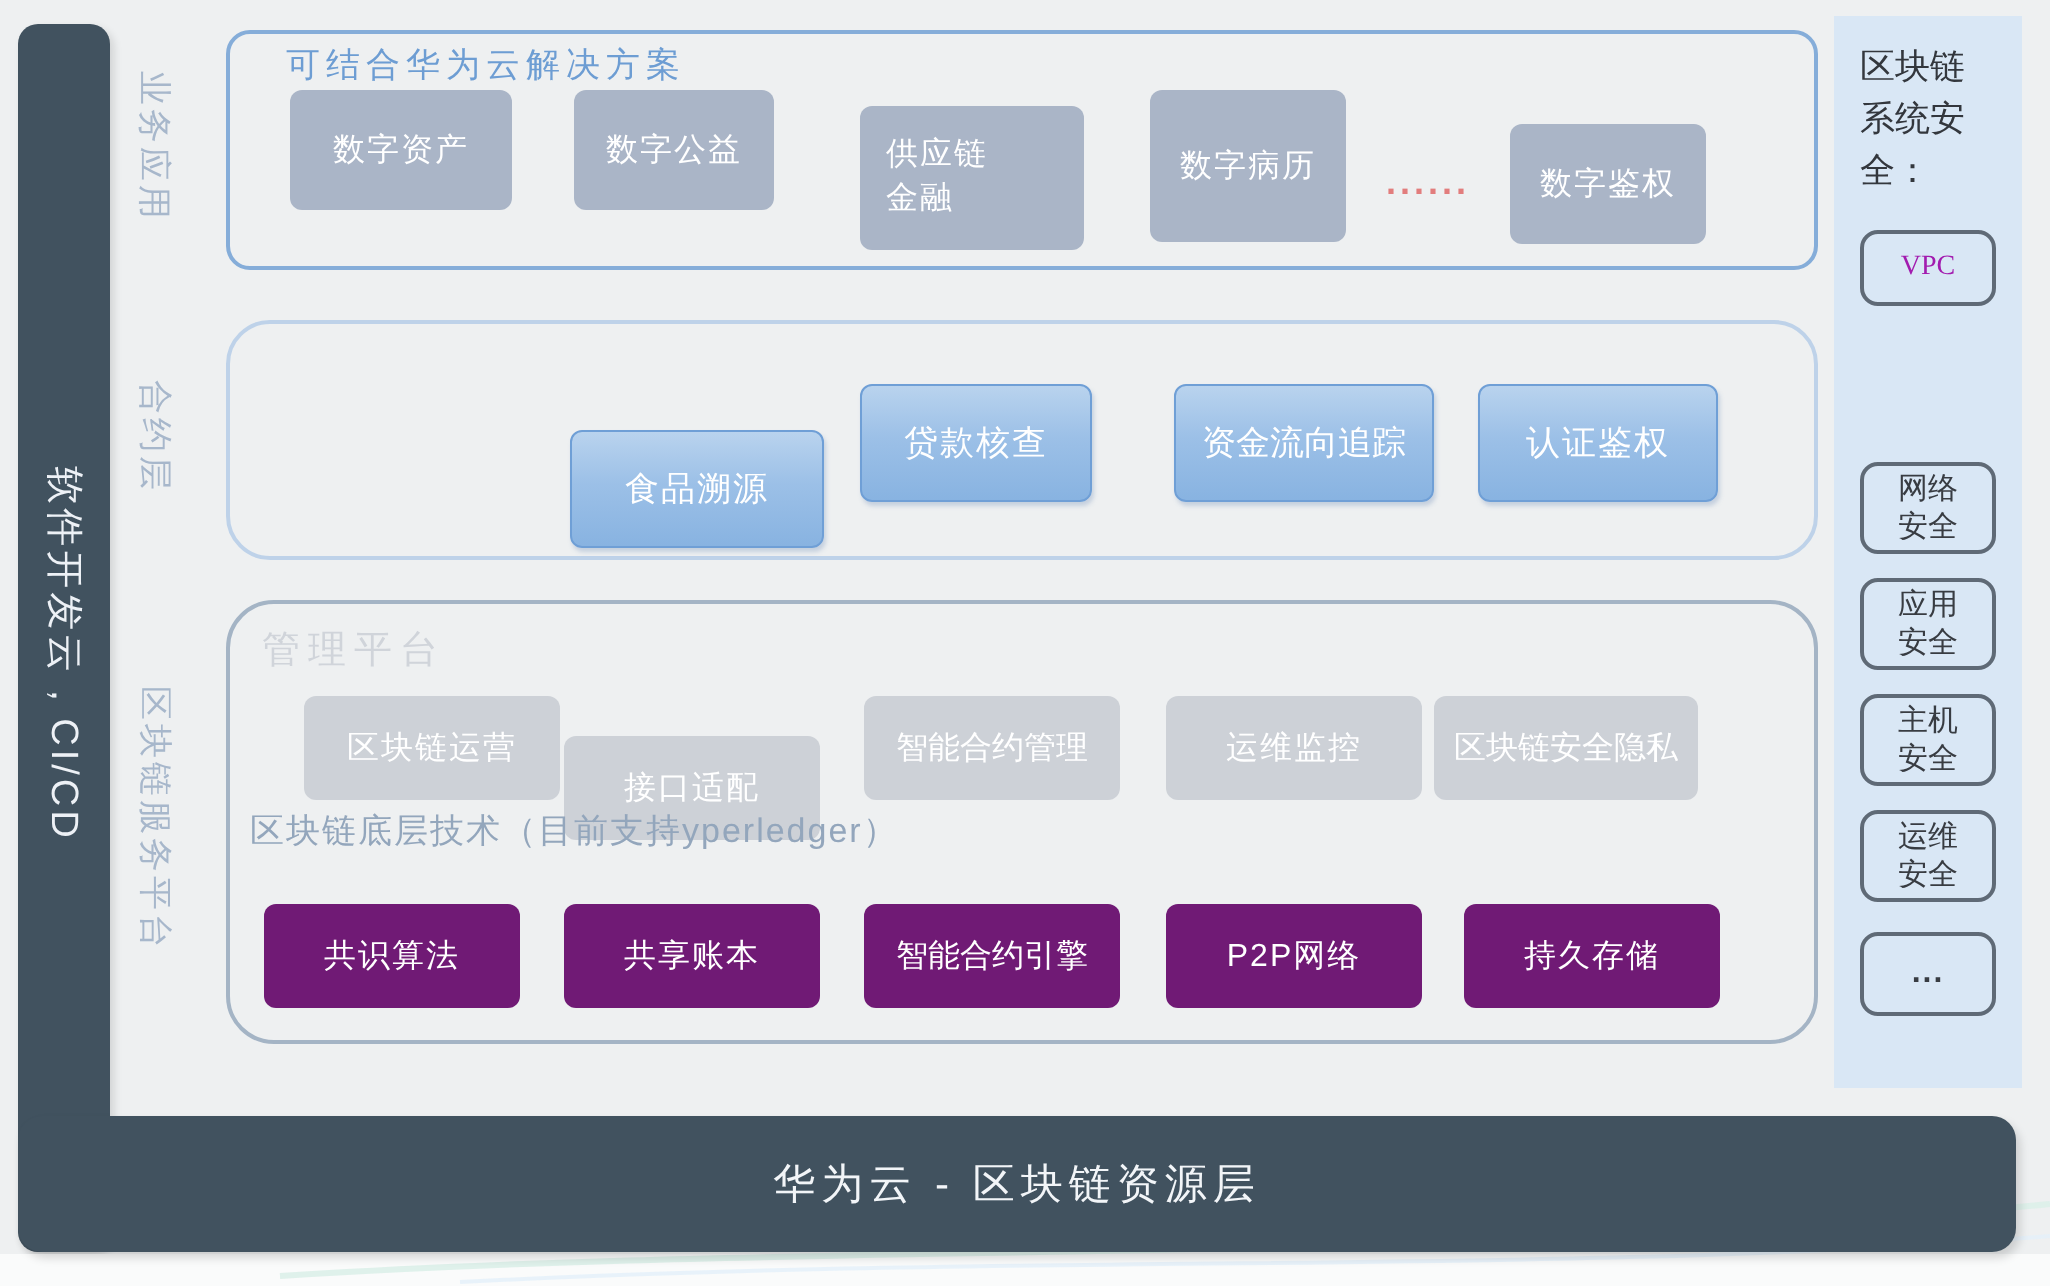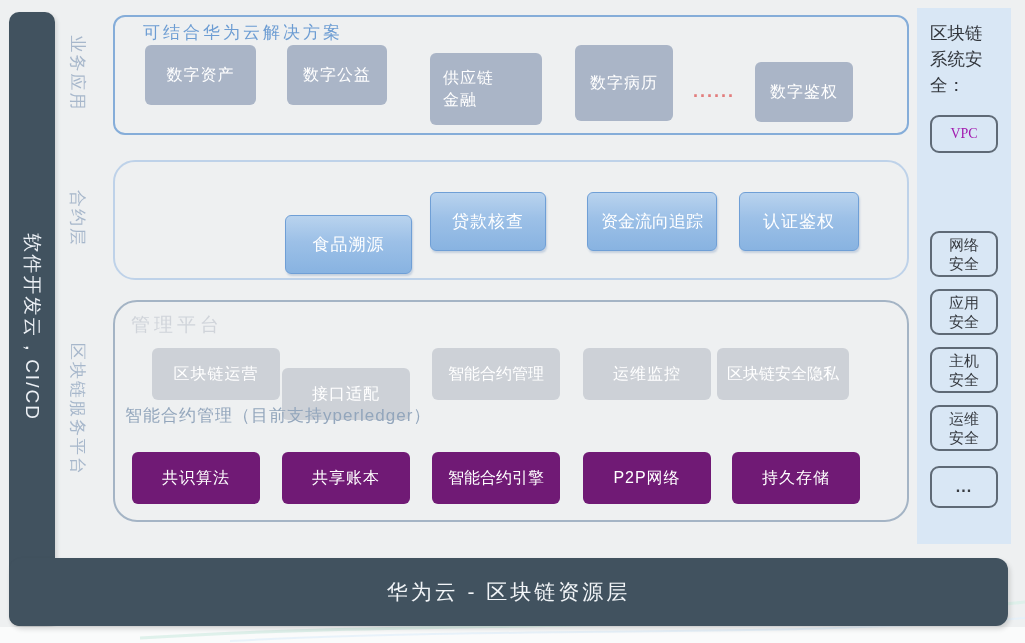--- a/index.html
+++ b/index.html
@@ -98,21 +98,21 @@
   </div>
 
   <div class="box box3">
     <div class="mgmt-title">管理平台</div>
     <div class="btn btn-lgray" style="left:17px;top:46px;width:128px;height:52px;margin-left:20px;">区块链运营</div>
     <div class="btn btn-lgray" style="left:167px;top:46px;width:128px;height:52px;margin-top:20px;">接口适配</div>
     <div class="btn btn-lgray" style="left:317px;top:46px;width:128px;height:52px;letter-spacing:0;">智能合约管理</div>
     <div class="btn btn-lgray" style="left:468px;top:46px;width:128px;height:52px;">运维监控</div>
     <div class="btn btn-lgray" style="left:602px;top:46px;width:132px;height:52px;letter-spacing:0;">区块链安全隐私</div>
 
-    <div class="tech-title">智能合约管理（目前支持yperledger）</div>
+    <div class="tech-title">区块链底层技术（目前支持yperledger）</div>
     <div class="btn btn-slate" style="left:17px;top:150px;width:128px;height:52px;">共识算法</div>
     <div class="btn btn-slate" style="left:167px;top:150px;width:128px;height:52px;">共享账本</div>
     <div class="btn btn-slate" style="left:317px;top:150px;width:128px;height:52px;letter-spacing:0;">智能合约引擎</div>
     <div class="btn btn-slate" style="left:468px;top:150px;width:128px;height:52px;">P2P网络</div>
     <div class="btn btn-slate" style="left:617px;top:150px;width:128px;height:52px;">持久存储</div>
   </div>
 
   <div class="sidebar">
     <div class="sidebar-title">区块链系统安全：</div>
     <div class="sec-box" style="top:107px;height:34px;">

